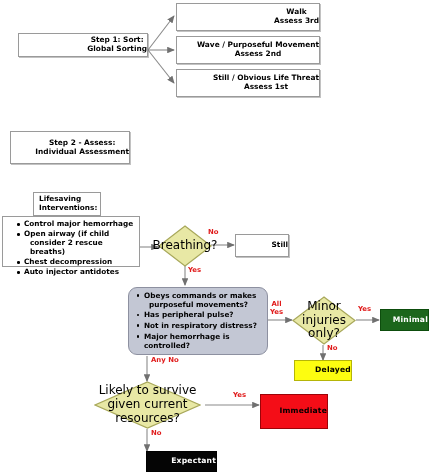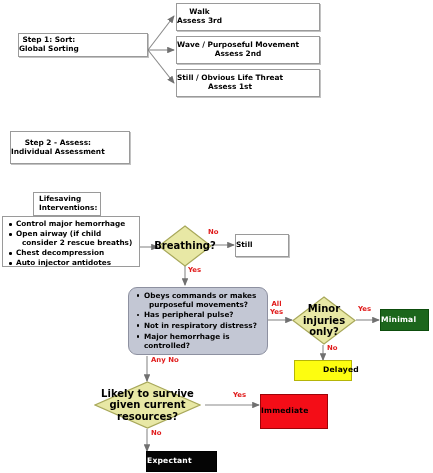--- a/index.html
+++ b/index.html
@@ -19,41 +19,41 @@
     position: absolute;
     left: 0; top: 0;
     width: 433px; height: 473px;
     pointer-events: none;
   }
   .node {
     position: absolute;
     box-sizing: border-box;
     display: flex;
     align-items: center;
-    justify-content: flex-start;
+    justify-content: flex-end;
     text-align: center;
     font-weight: bold;
     color: #000000;
     line-height: 1.18;
   }
   
   .boxw {
     background: #ffffff;
     border: 1px solid #9a9a9a;
     font-size: 7.4px;
   }
   .boxw.shadow { box-shadow: 1px 1px 0 rgba(120,120,120,0.45); }
 
   
   .listbox {
     background: #ffffff;
     border: 1px solid #9a9a9a;
     justify-content: flex-start;
     align-items: flex-start;
-    padding: 3px 4px 2px 4px;
+    padding: 3px 4px 2px 12px;
     font-size: 7.3px;
     text-align: left;
   }
   .listbox ul {
     margin: 0;
     padding: 0 0 0 9px;
     list-style: none;
   }
   .listbox li {
     position: relative;
@@ -112,22 +112,22 @@
   .diamond {
     position: absolute;
     display: flex;
     align-items: center;
     justify-content: center;
   }
   .diamond svg { position: absolute; left: 0; top: 0; }
   .diamond .dtext {
     position: relative;
     z-index: 2;
-    font-size: 10px;
-    font-weight: bold;
+    font-size: 12px;
+    font-weight: normal;
     text-align: center;
     line-height: 1.15;
     color: #000;
   }
 
   
   .term {
     font-size: 7.6px;
     letter-spacing: 0.2px;
   }

